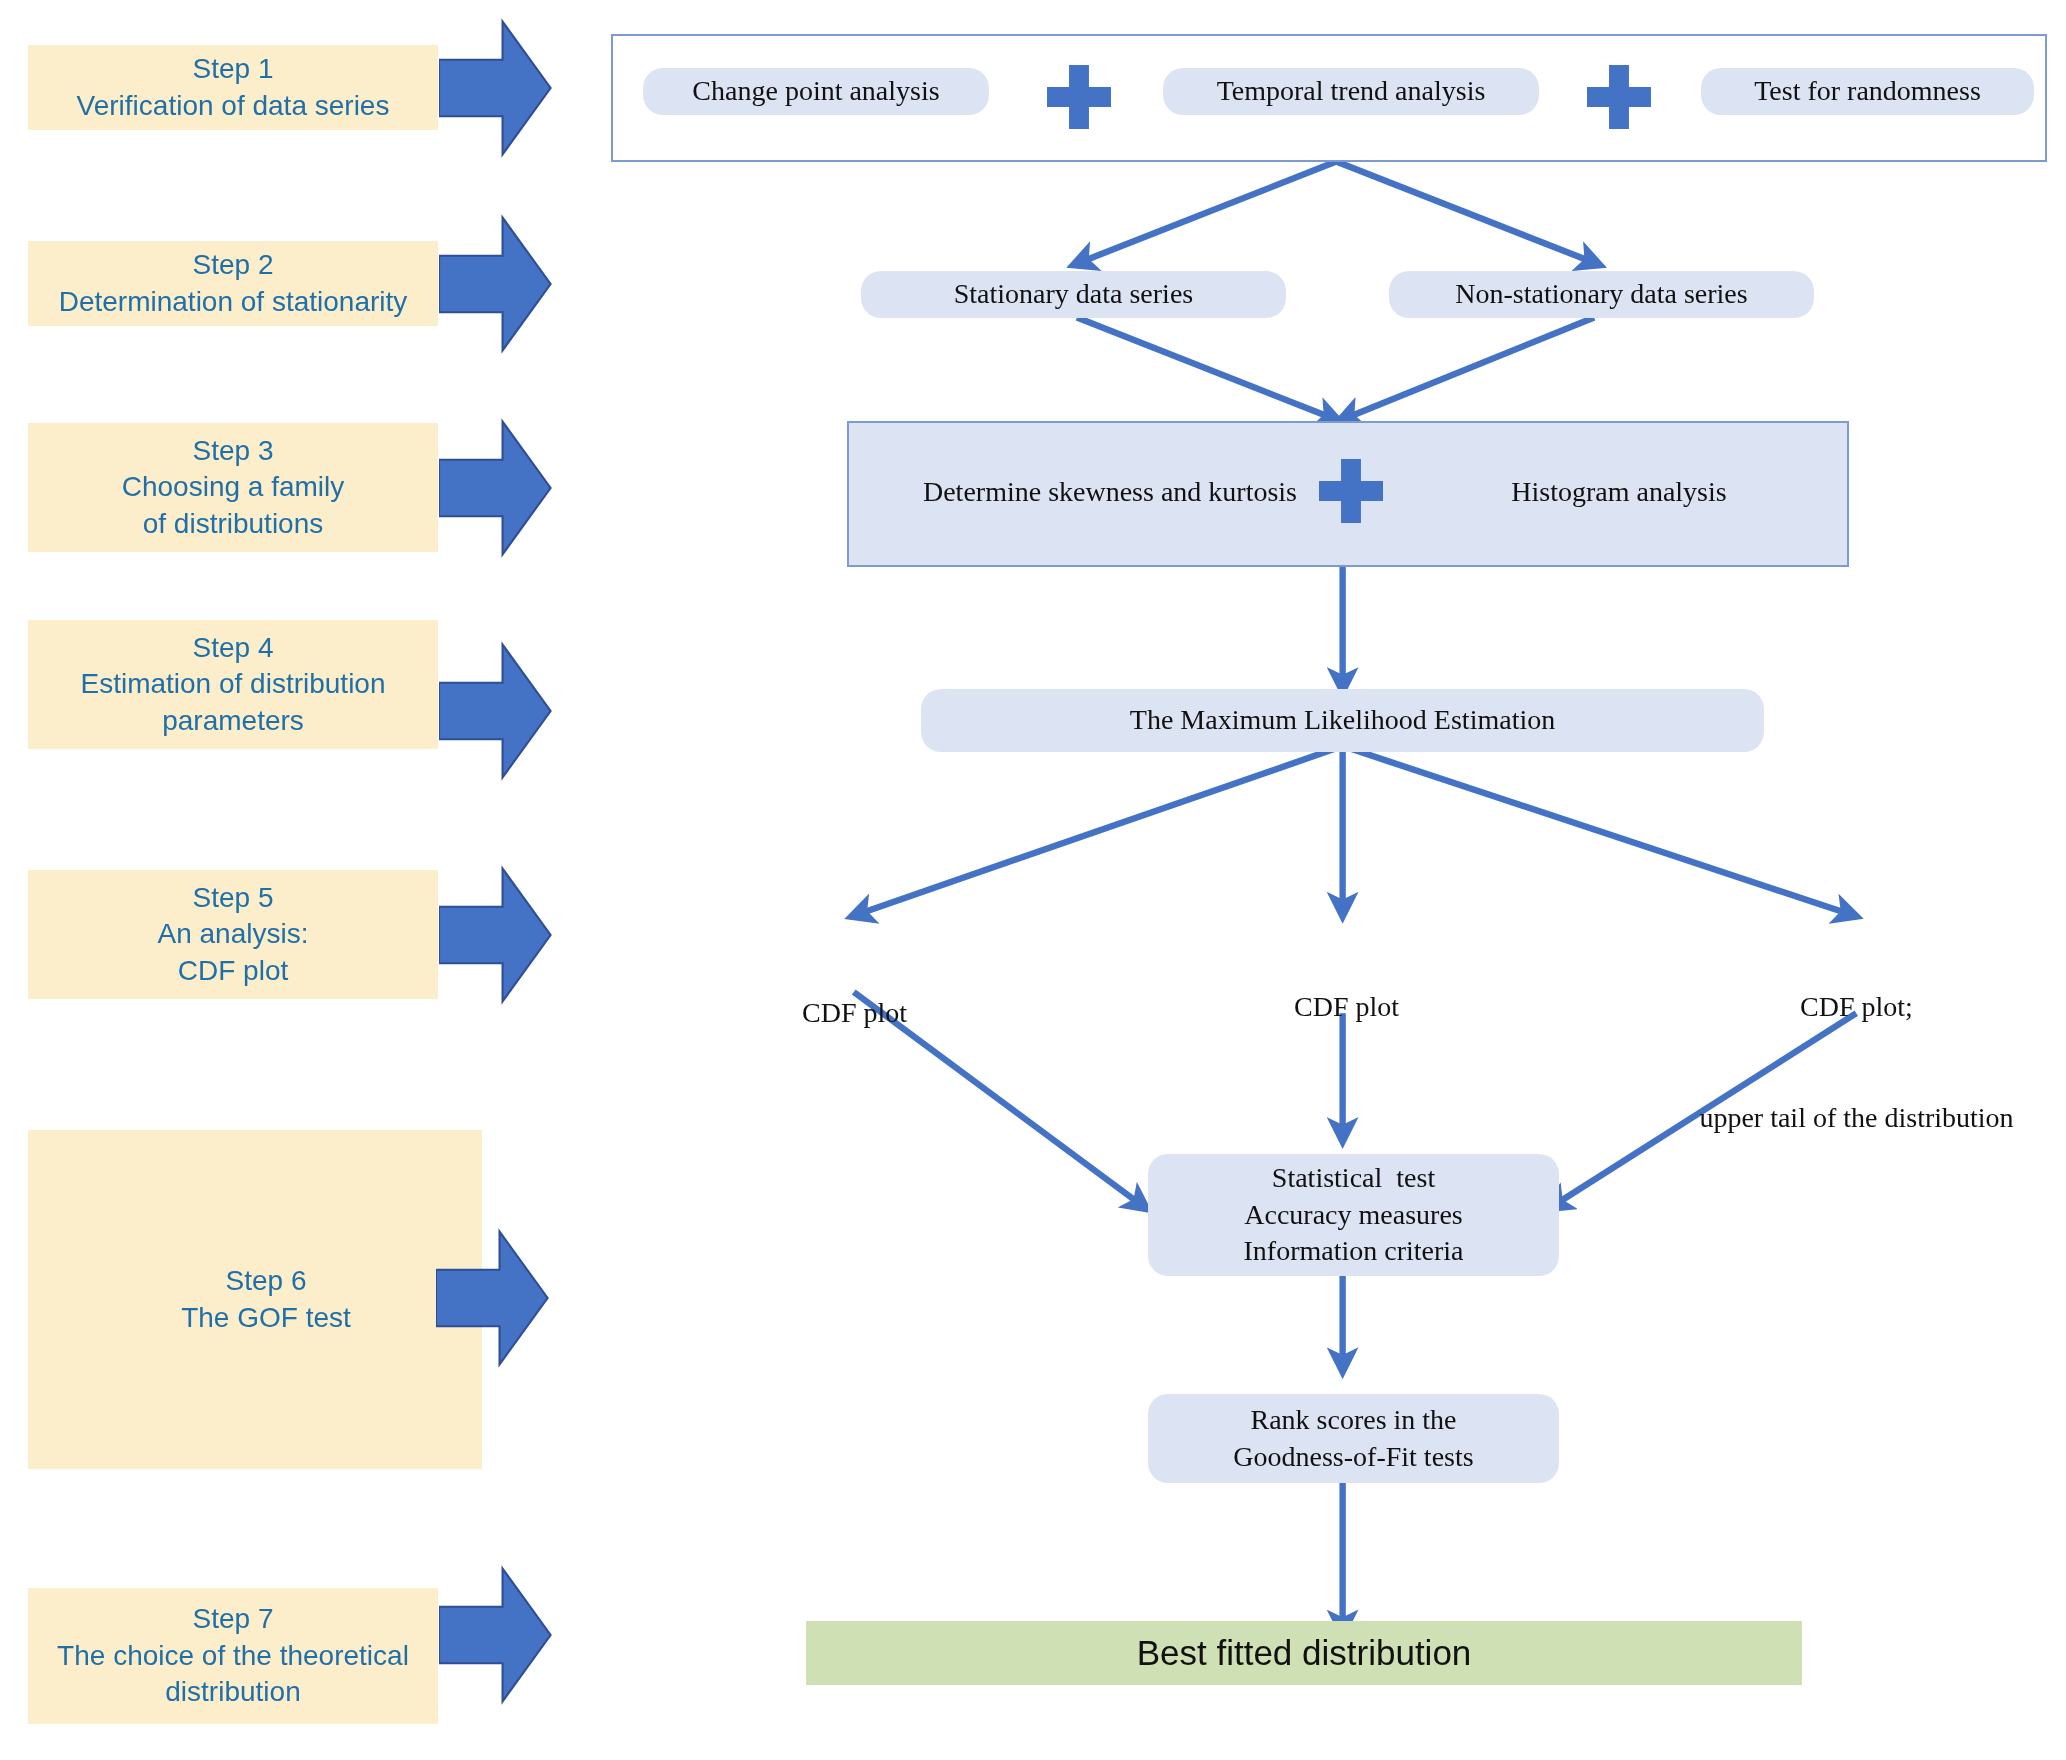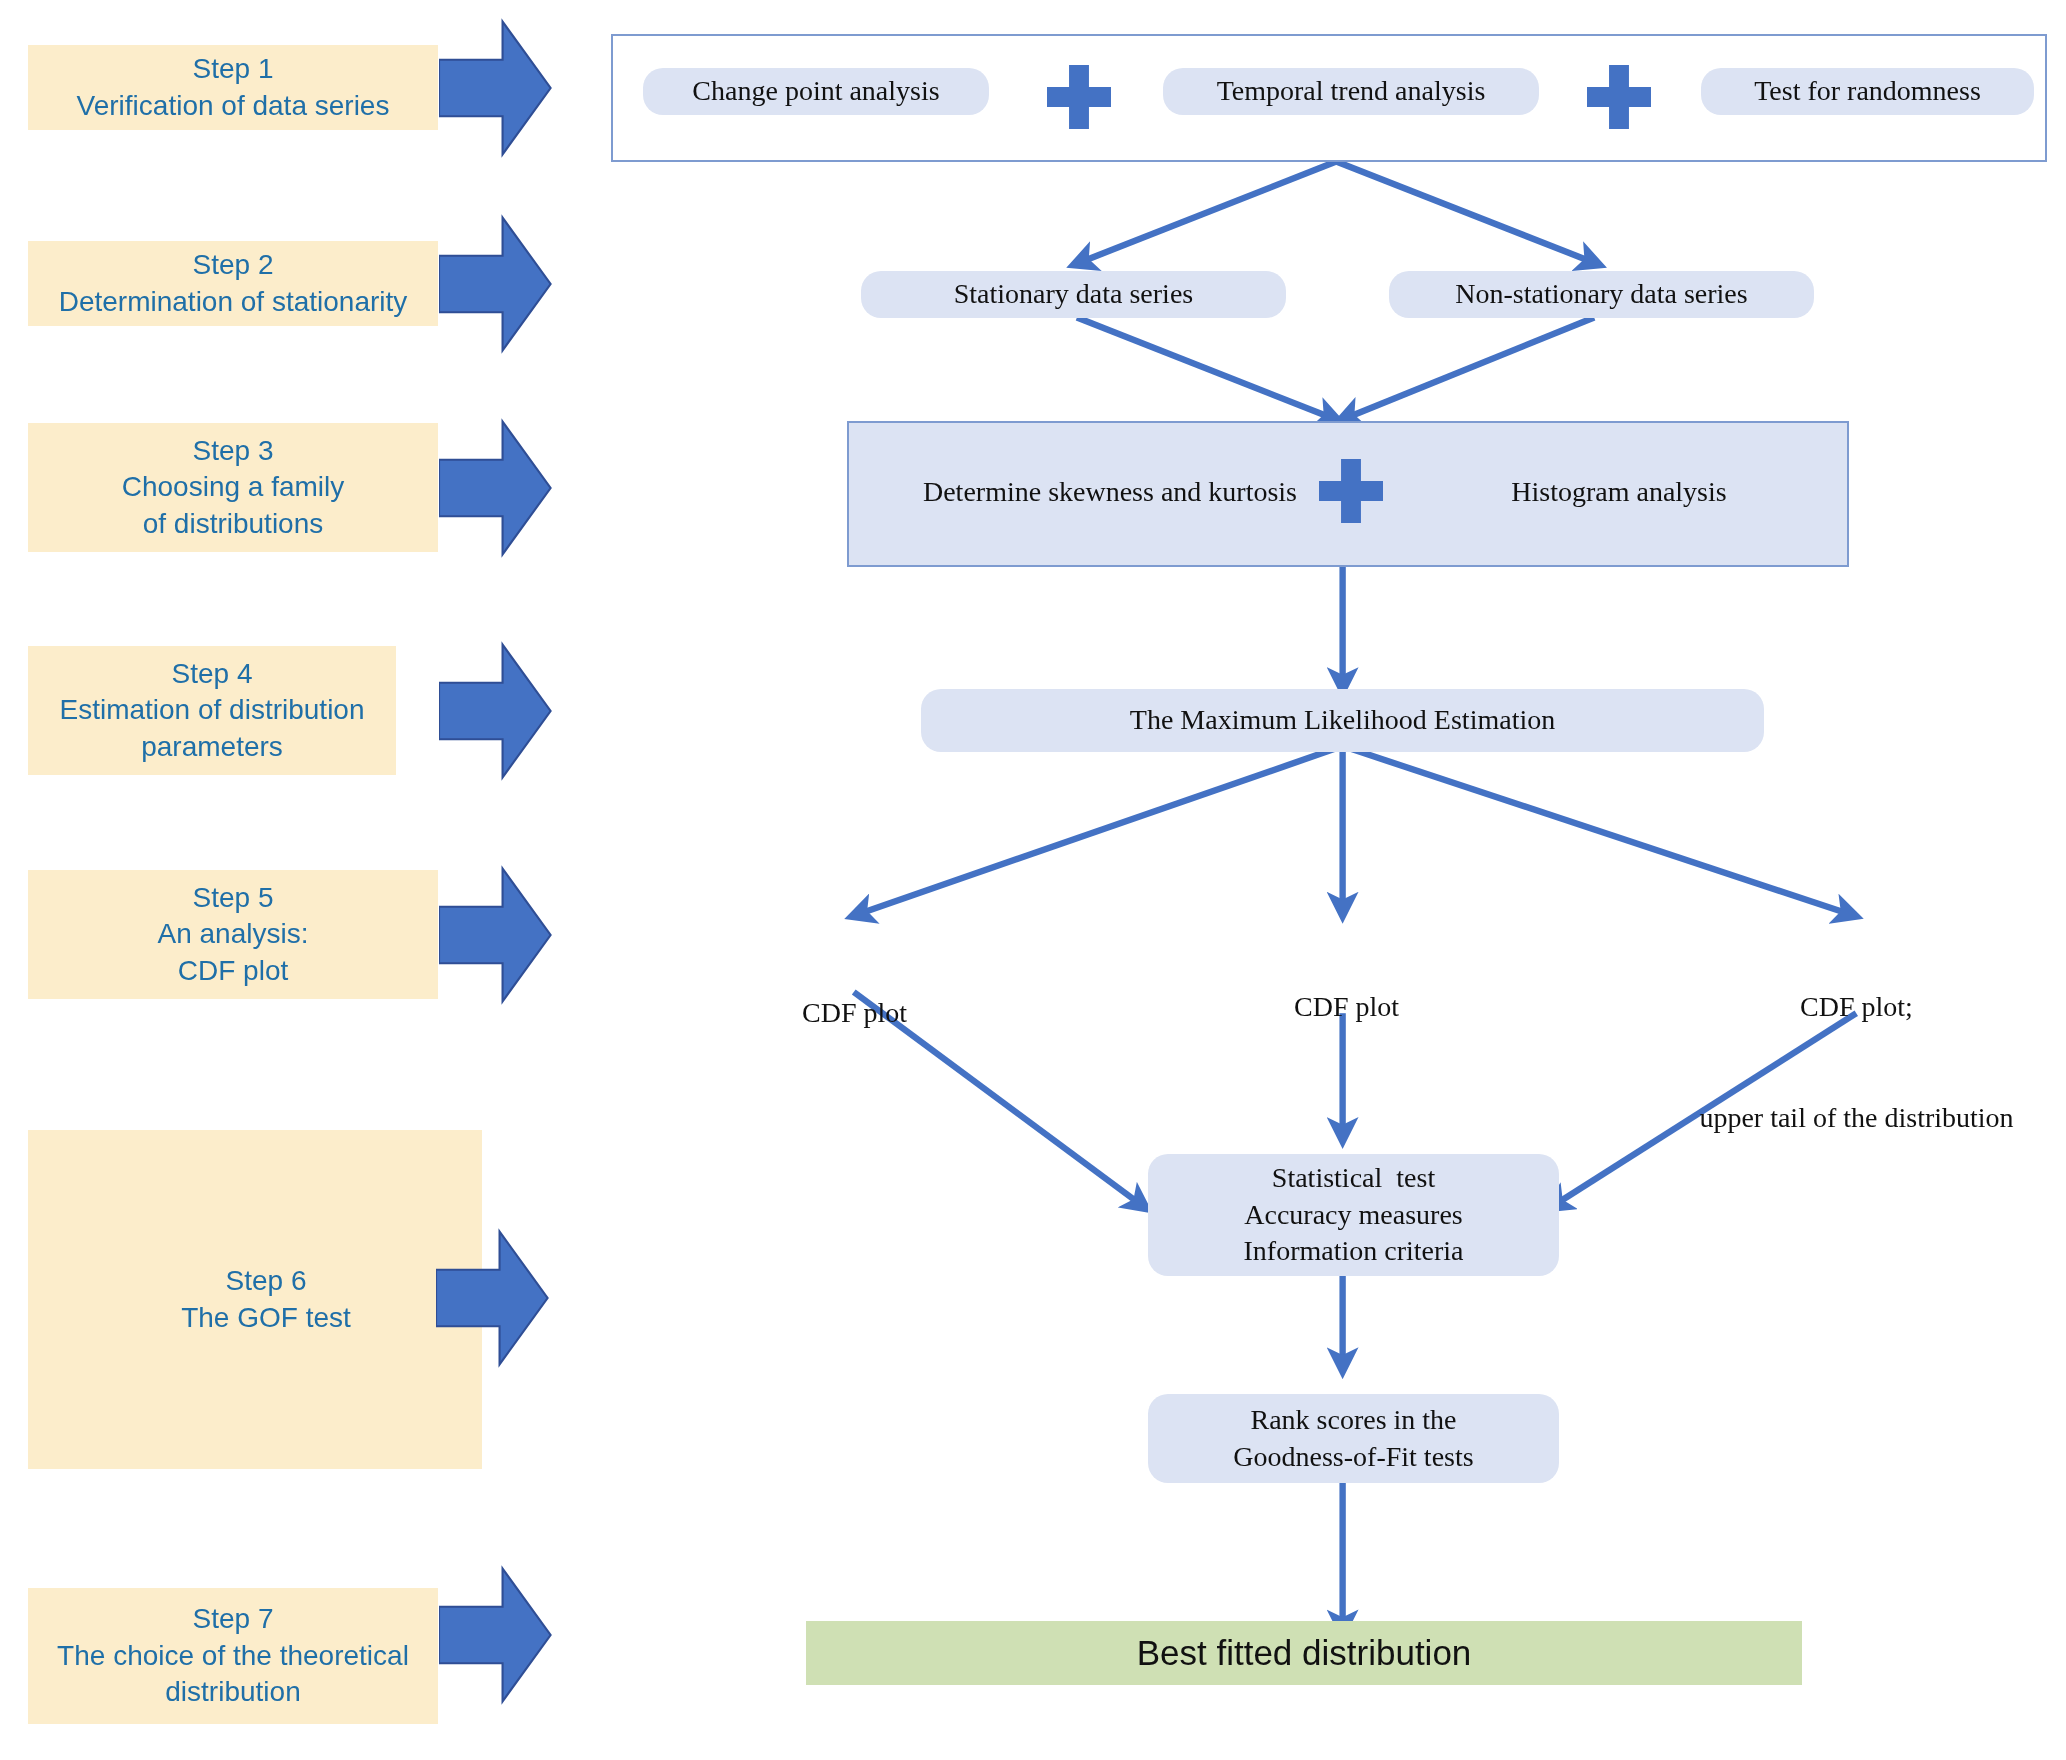--- a/index.html
+++ b/index.html
@@ -100,21 +100,21 @@
   <span class="ln">Step 2</span>
   <span class="ln">Determination of stationarity</span>
 </div>
 
 <div class="step-band" style="left:28px; top:423px; width:410px; height:129px;">
   <span class="ln">Step 3</span>
   <span class="ln">Choosing a family</span>
   <span class="ln">of distributions</span>
 </div>
 
-<div class="step-band" style="left:28px; top:646px; width:368px; height:129px;">
+<div class="step-band" style="left:28px; top:620px; width:410px; height:129px;">
   <span class="ln">Step 4</span>
   <span class="ln">Estimation of distribution</span>
   <span class="ln">parameters</span>
 </div>
 
 <div class="step-band" style="left:28px; top:870px; width:410px; height:129px;">
   <span class="ln">Step 5</span>
   <span class="ln">An analysis:</span>
   <span class="ln">CDF plot</span>
 </div>

